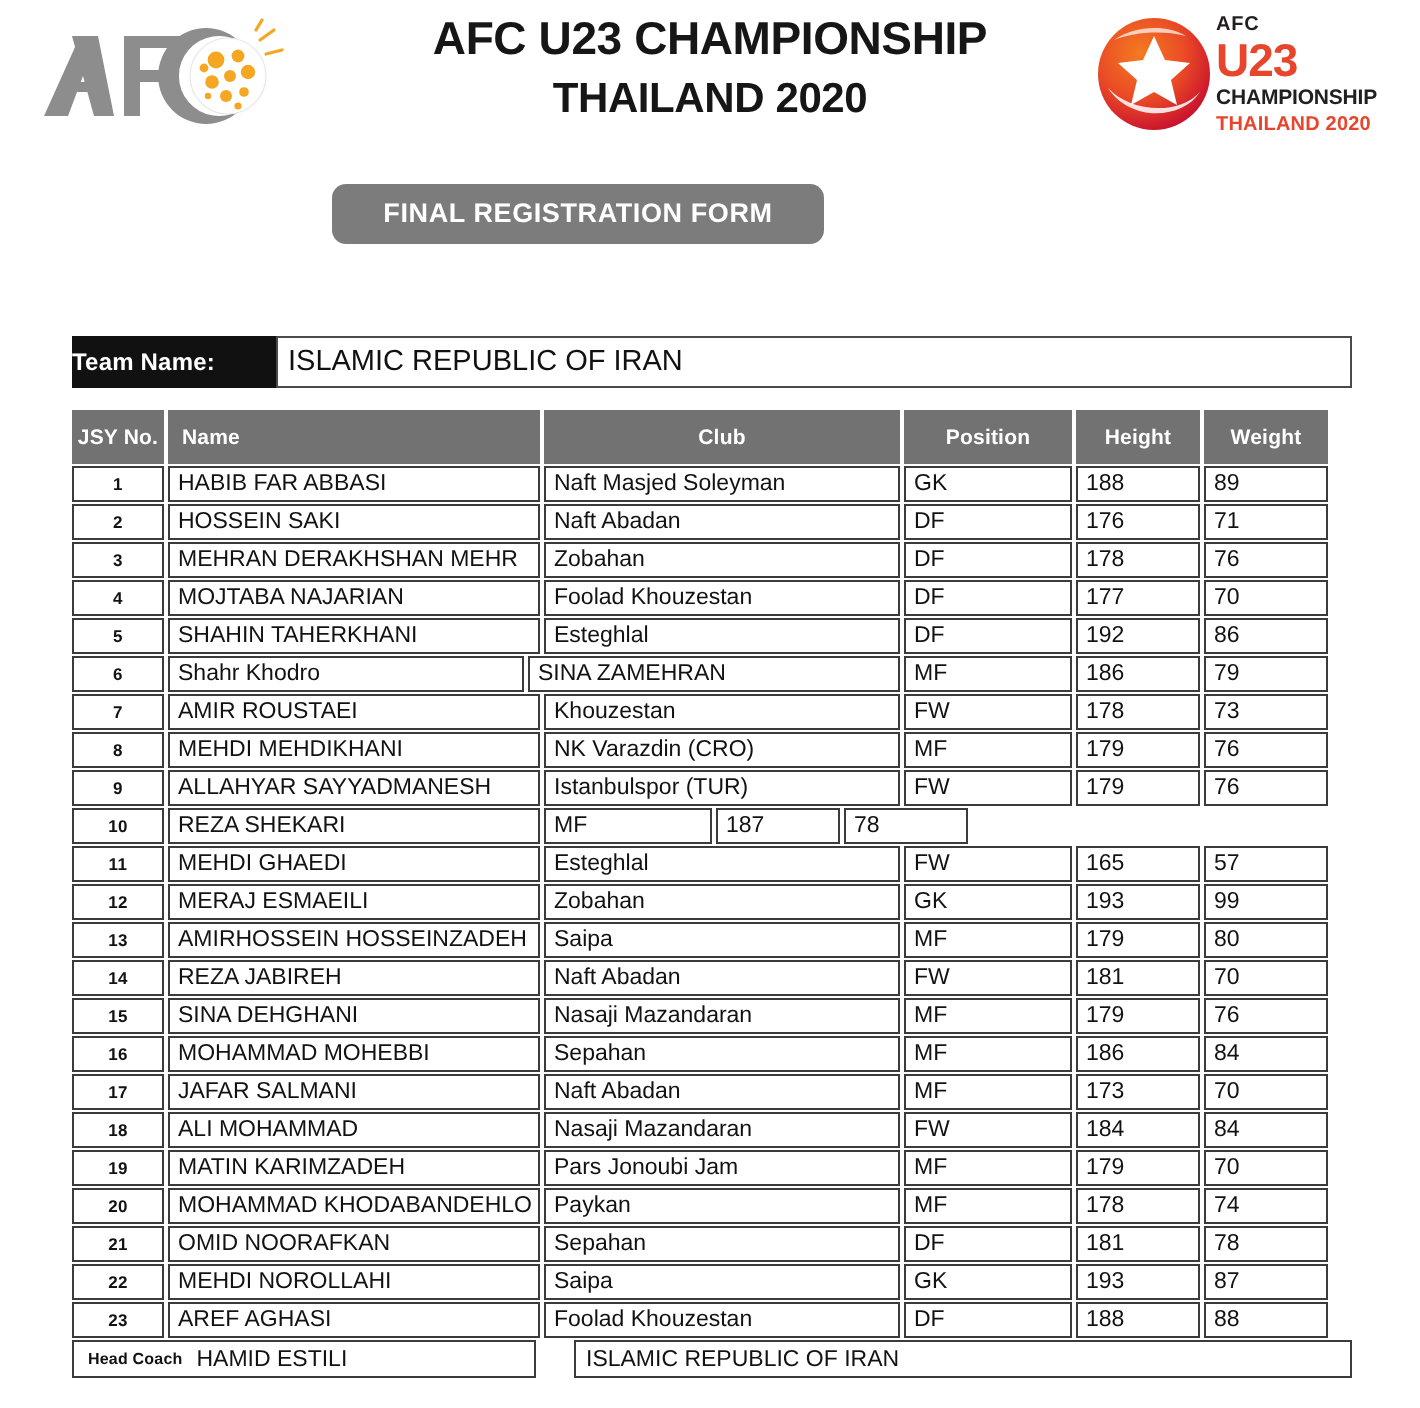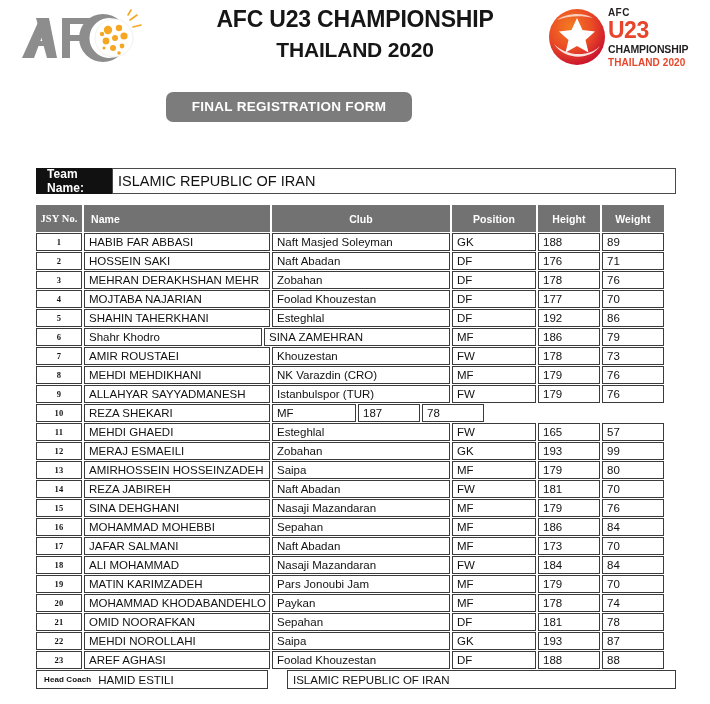--- a/index.html
+++ b/index.html
@@ -127,22 +127,22 @@
     display: flex;
     align-items: stretch;
   }
   .teamname-label {
     background: #111111;
     color: #ffffff;
     font-size: 12px;
     font-weight: bold;
     display: flex;
     align-items: center;
-    padding: 0 9px 0 11px;
-    width: 76px;
+    padding: 0 9px 0 0;
+    width: 102px;
     box-sizing: border-box;
     letter-spacing: 0.1px;
   }
   .teamname-value {
     flex: 1;
     background: #ffffff;
     border: 1px solid #4a4a4a;
     border-left: 1px solid #4a4a4a;
     display: flex;
     align-items: center;
@@ -201,21 +201,21 @@
     justify-content: center;
     font-size: 8.5px;
     font-weight: bold;
     letter-spacing: 0.2px;
   }
   .tbl-row .cell.txt {
     padding-left: 4px;
   }
 
   
-  .c-jsy    { width: 46px; flex: 0 0 46px; font-family: Liberation Serif, serif; }
+  .c-jsy    { width: 46px; flex: 0 0 46px; }
   .c-name   { width: 186px; flex: 0 0 186px; }
   .c-club   { width: 178px; flex: 0 0 178px; }
   .c-pos    { width: 84px; flex: 0 0 84px; }
   .c-height { width: 62px; flex: 0 0 62px; }
   .c-weight { width: 62px; flex: 0 0 62px; }
 
   
   .footer-row {
     position: absolute;
     left: 36px;

